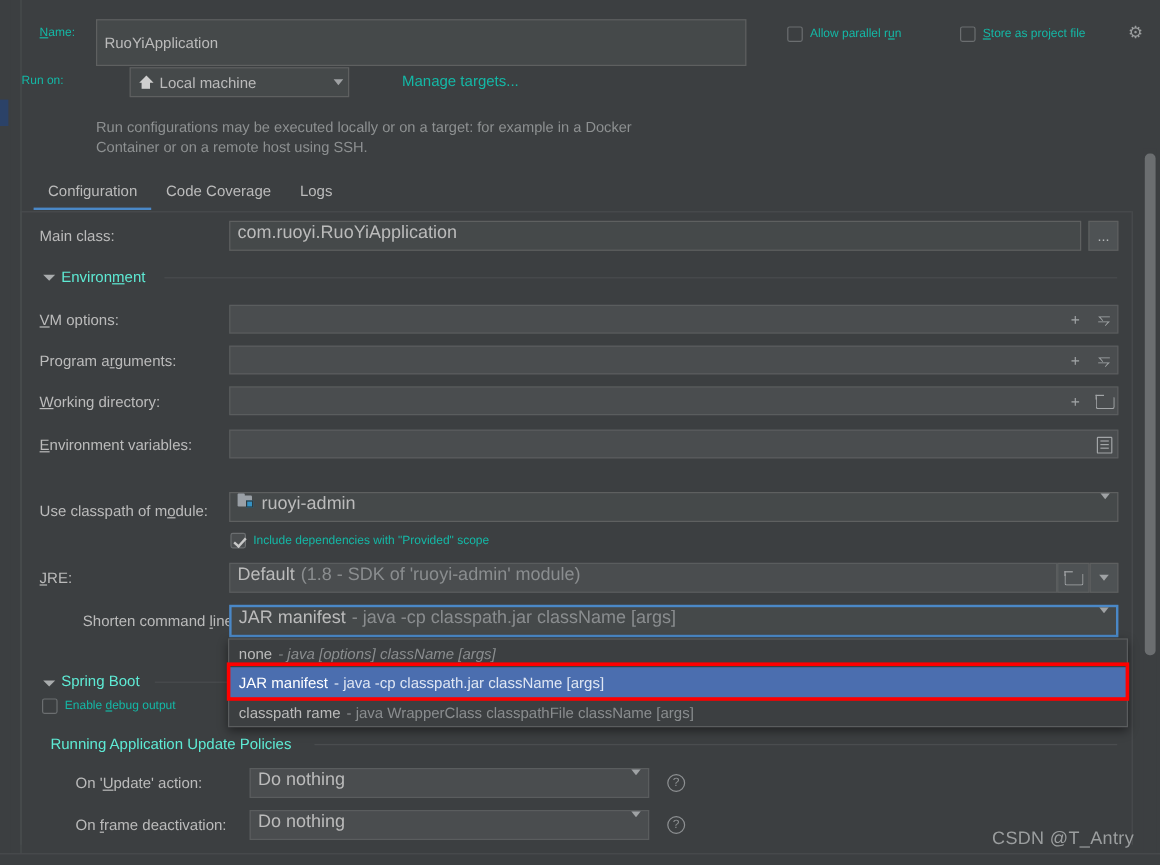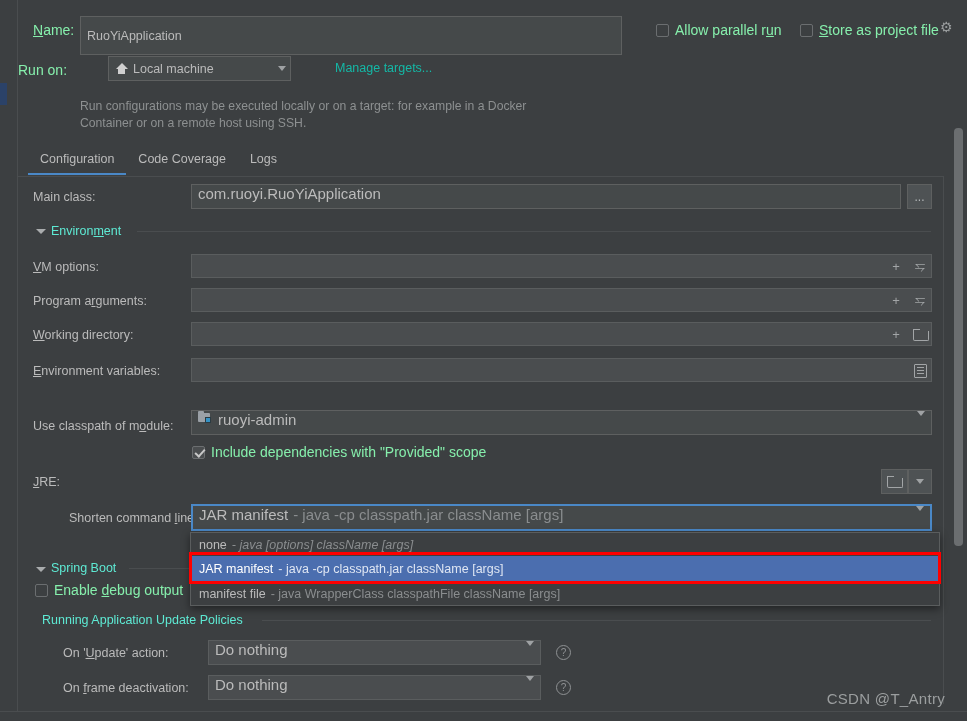--- a/index.html
+++ b/index.html
@@ -21,21 +21,21 @@
   .left-accent {
     position: absolute; left: 0; top: 83px; width: 7px; height: 22px;
     background: #2b4268;
   }
   .left-sep {
     position: absolute; left: 17px; top: 0px; width: 1px; height: 721px;
     background: #4a4d4f;
   }
 
   
-  .lbl { color: #86efac; font-size: 14px; white-space: nowrap; }
+  .lbl { color: #14b8a6; font-size: 10px; white-space: nowrap; }
 
   .name-label { position: absolute; left: 33px; top: 22px; }
   .name-field {
     position: absolute; left: 80px; top: 16px; width: 542px; height: 39px;
     background: #45494a; border: 1px solid #5e6060; color: #bbbbbb;
     font-family: "Liberation Sans", sans-serif; font-size: 12.5px;
     padding: 0 6px; outline: none;
   }
 
   .cb {
@@ -324,20 +324,24 @@
     <span style="flex:1;">ruoyi-admin</span>
     <span class="caret"></span>
   </div>
 
   <div class="cb-row" style="left:192px; top:444px;">
     <span class="cb checked"></span>
     <span class="lbl">Include dependencies with "Provided" scope</span>
   </div>
 
   <div class="row-label" style="left:33px; top:475px;"><u>J</u>RE:</div>
+  <div class="field empty" style="left:191px; top:469px; width:690px; height:25px;">
+    <span>Default</span>
+    <span style="color:#8a8d8f; margin-left:5px;">(1.8 - SDK of 'ruoyi-admin' module)</span>
+  </div>
   <div class="btn-sq" style="left:881px; top:469px; width:27px; height:25px;">
     <span class="folder-ic"></span>
   </div>
   <div class="btn-sq" style="left:908px; top:469px; width:24px; height:25px;">
     <span class="caret"></span>
   </div>
 
   <div class="row-label" style="left:33px; top:511px;margin-left:36px;">Shorten command <u>l</u>ine:</div>
   <div class="field focused" style="left:191px; top:504px; width:741px; height:27px;">
     <span>JAR manifest</span>
@@ -374,21 +378,21 @@
   <div class="popup">
     <div class="popup-item">
       <span>none</span>
       <span class="dim" style="margin-left:5px;font-style:italic;">- java [options] className [args]</span>
     </div>
     <div class="popup-item sel">
       <span>JAR manifest</span>
       <span class="dim" style="margin-left:5px;">- java -cp classpath.jar className [args]</span>
     </div>
     <div class="popup-item">
-      <span>manifest file</span>
+      <span>classpath rame</span>
       <span class="dim" style="margin-left:5px;">- java WrapperClass classpathFile className [args]</span>
     </div>
   </div>
   <div class="red-box"></div>
 
   <div class="sbar-track"></div>
   <div class="sbar-thumb"></div>
 
   <div class="bottom-light"></div>
   <div class="bottom-strip"></div>

